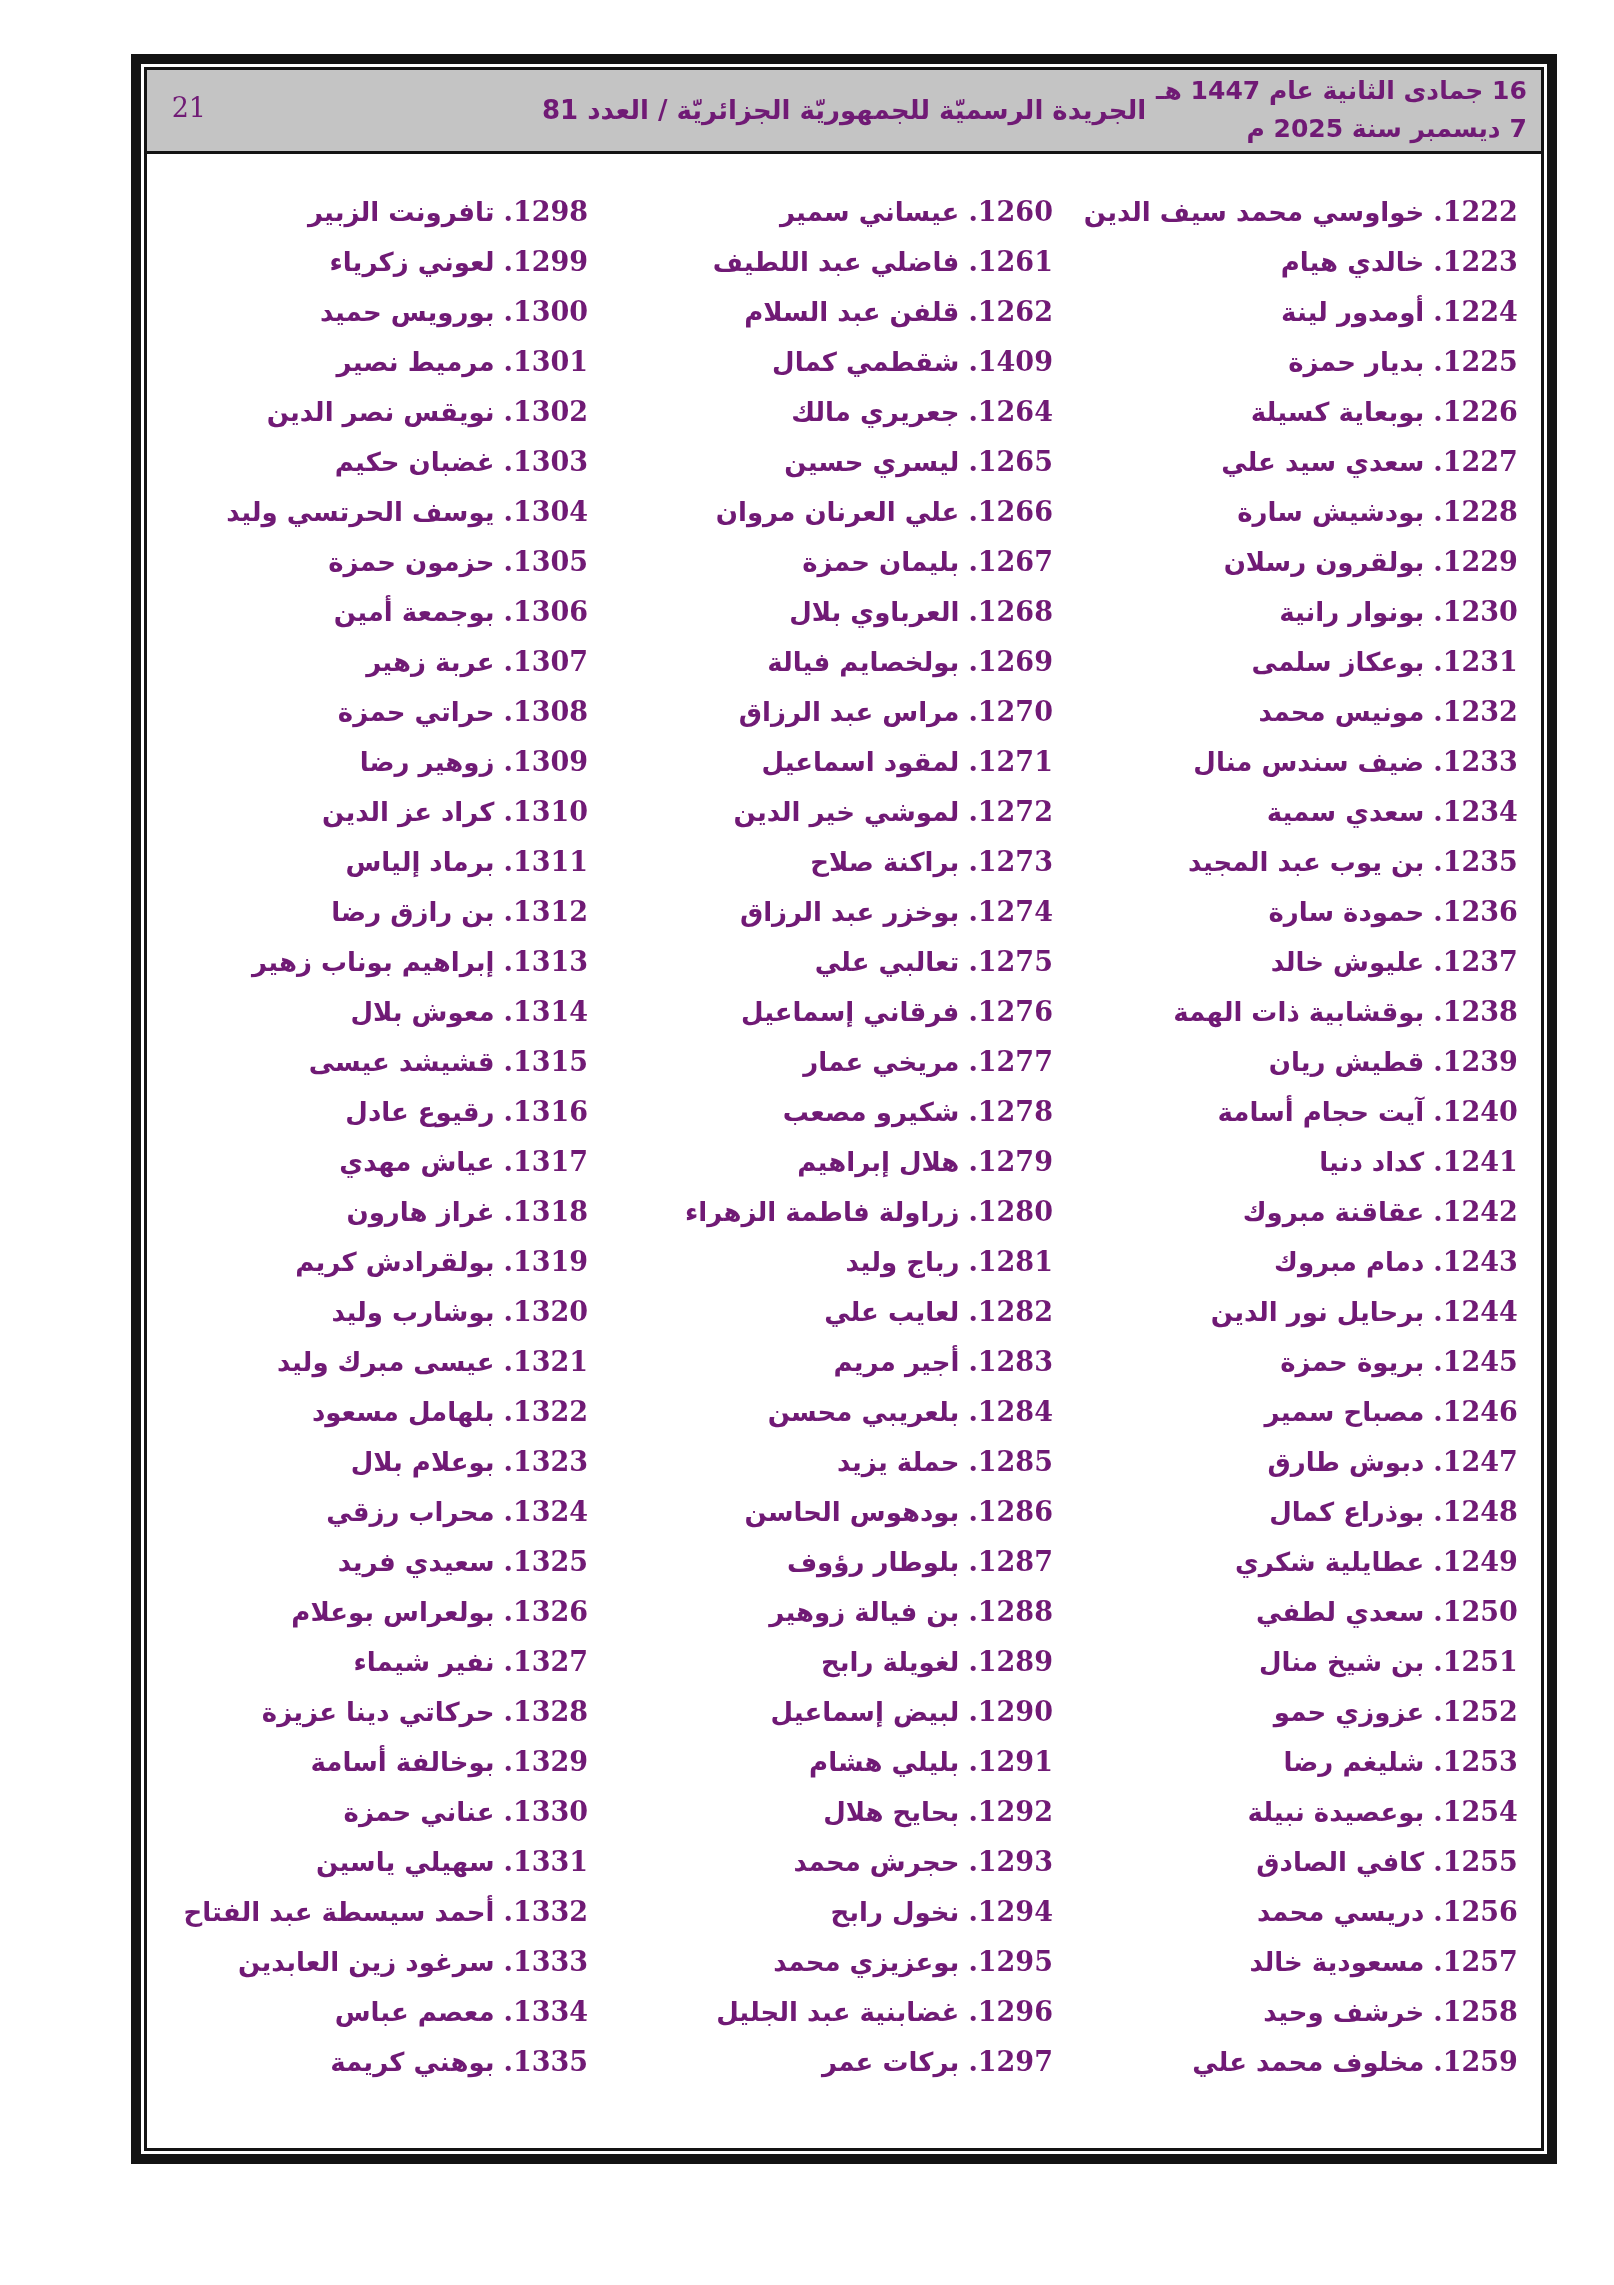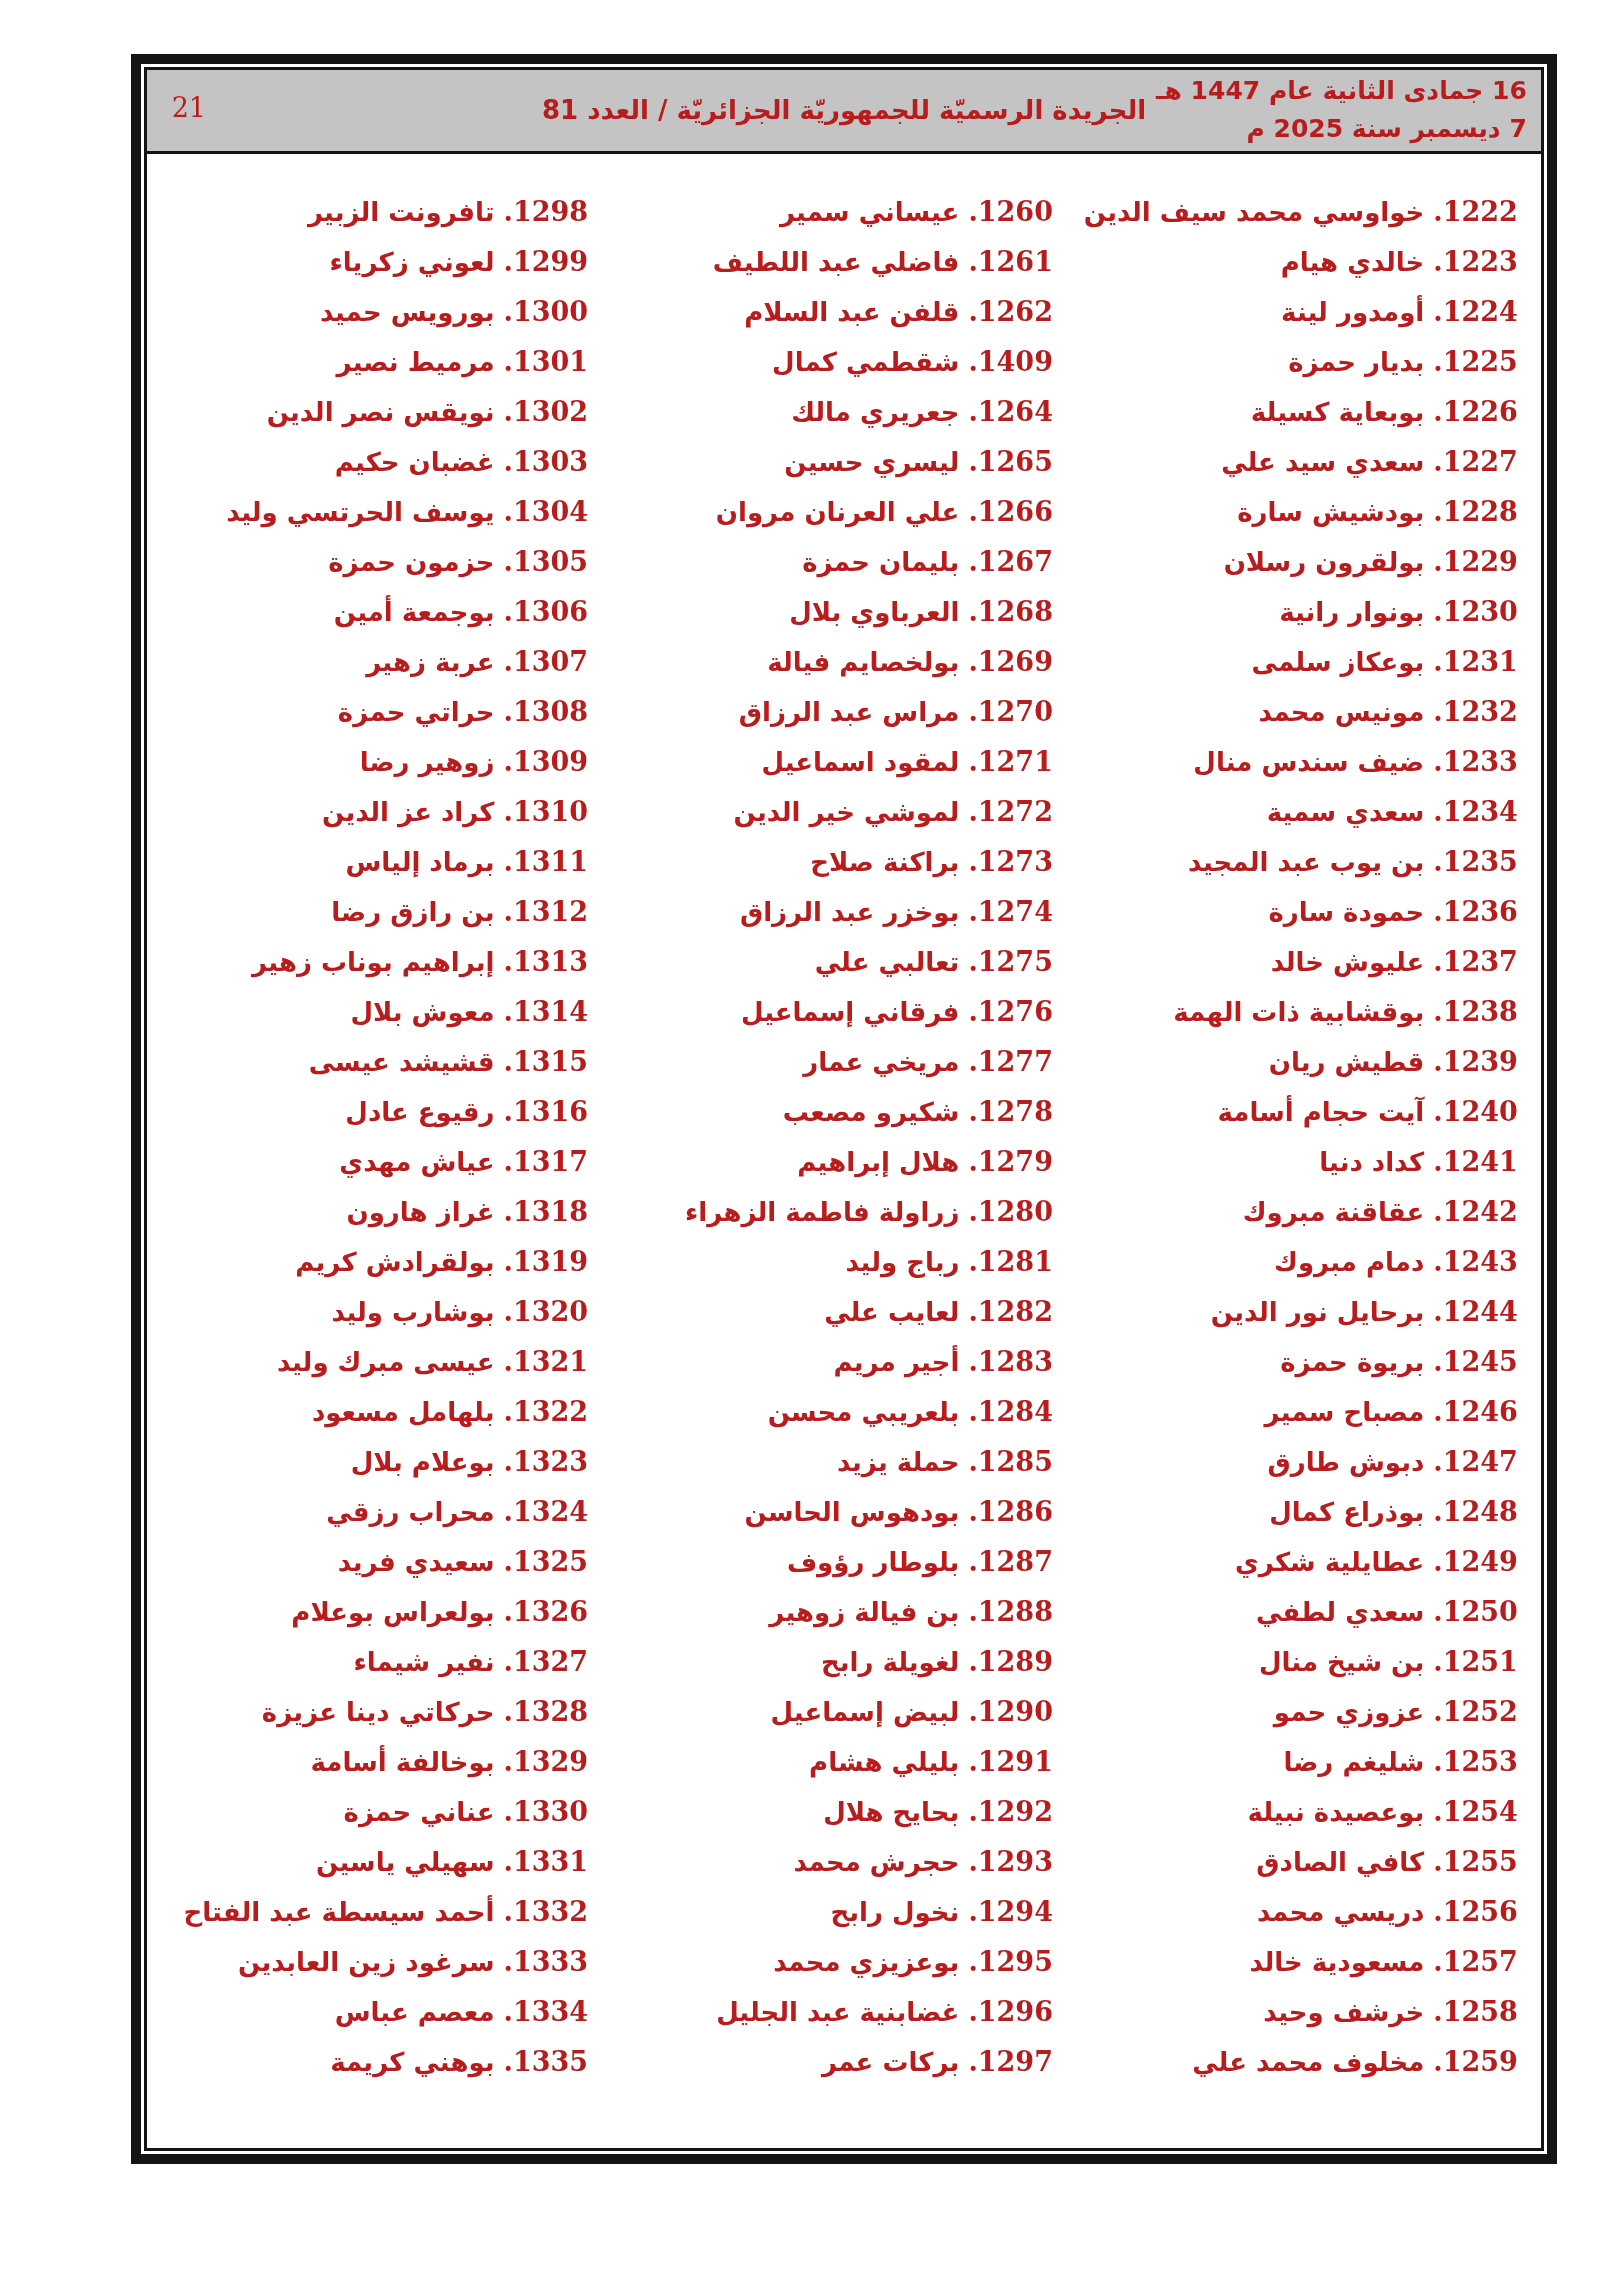--- a/index.html
+++ b/index.html
@@ -2,21 +2,21 @@
 <html dir="rtl" lang="ar" style="font-size:14.5px"><head>
 <meta charset="utf-8">
 <style>
   html, body { margin: 0; padding: 0; background: #ffffff; }
   .page {
     position: relative;
     width: 1573px;
     height: 2285px;
     background: #ffffff;
     font-family: "DejaVu Sans", sans-serif;
-    color: #b91c1c;
+    color: #701a75;
     overflow: hidden;
   }
   .frame {
     position: absolute;
     left: 90px; top: 54px;
     width: 1426px; height: 2110px;
     box-sizing: border-box;
     border: 10px solid #141414;
   }
   .frame-inner {

